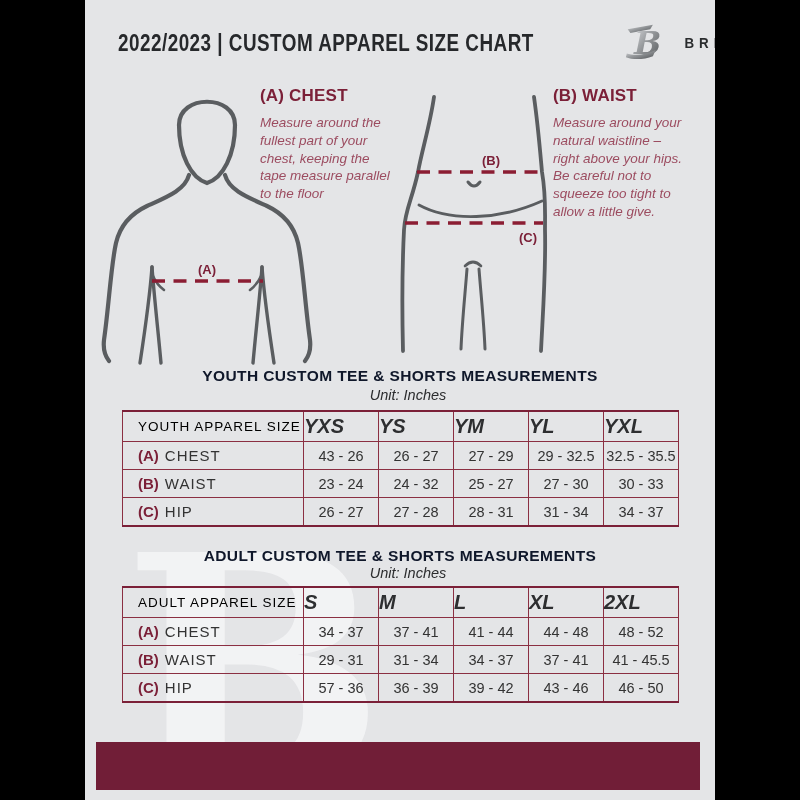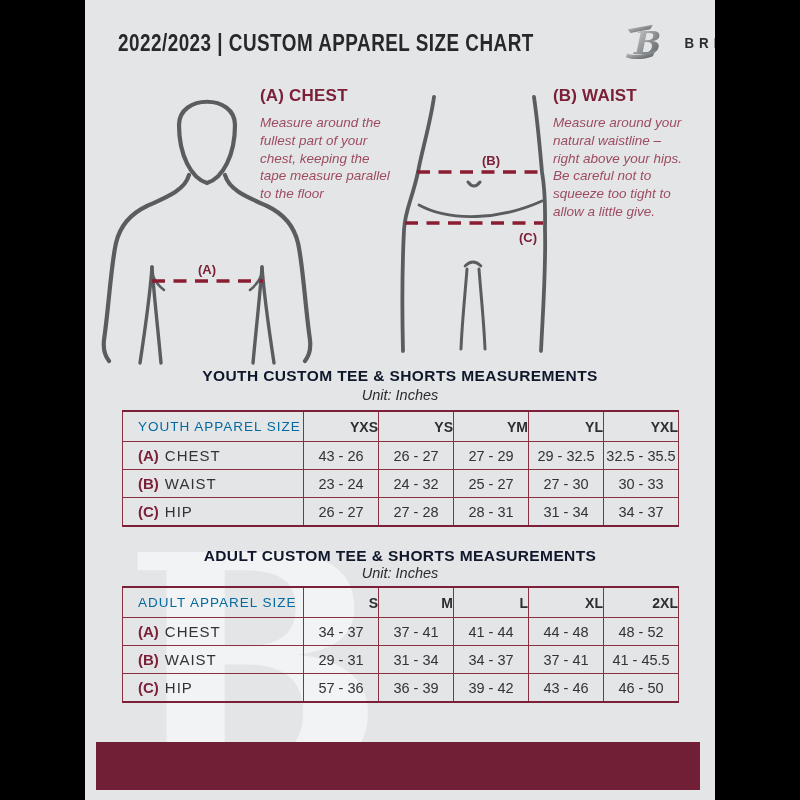--- a/index.html
+++ b/index.html
@@ -34,38 +34,38 @@
     font-style:italic;font-size:13.5px;line-height:1.32;color:#9c4c60;
     white-space:pre-line;margin:0;
   }
   
   .section-title{
     position:absolute;left:0;width:100%;text-align:center;z-index:2;
     font-weight:bold;font-size:15.5px;letter-spacing:.4px;color:#0f172a;
   }
   .section-unit{
     position:absolute;left:0;width:100%;text-align:center;z-index:2;
-    font-style:italic;font-size:14.5px;color:#2b2c2e;
+    font-style:italic;font-size:14.5px;color:#2b2c2e;padding-left:8px;
   }
   
   .size-table{
     position:absolute;left:37px;width:556px;z-index:2;
     border-collapse:collapse;table-layout:fixed;
   }
   .size-table td{border:1px solid #8b2f42;padding:0;}
   .size-table tr:first-child td{border-top:2.5px solid #7b2038;}
   .size-table tr:last-child td{border-bottom:2.5px solid #7b2038;}
   .col-w0{width:181px;} .col-w{width:75px;}
   .head-row td{height:29px;}
   .data-row td{height:27px;}
   .lbl-head{
     text-align:left;padding-left:15px !important;
-    font-size:13.5px;letter-spacing:1px;color:#0369a1;
-  }
-  .col-head{text-align:right;font-weight:bold;font-size:14px;color:#2d2e30;}
+    font-size:13.5px;letter-spacing:1px;color:#000000;
+  }
+  .col-head{text-align:left;font-weight:bold;font-size:20px;color:#2d2e30;font-style:italic;}
   .row-lbl{text-align:left;padding-left:15px !important;font-size:15px;}
   .row-lbl .pfx{font-weight:bold;color:#7b2038;margin-right:6px;}
   .row-lbl .row-name{color:#333;letter-spacing:1px;}
   .val{text-align:center;font-size:14.5px;color:#333;}
   
   .footer-bar{
     position:absolute;left:11px;top:742px;width:604px;height:48px;
     background:#711e37;z-index:3;
   }
   .watermark{

